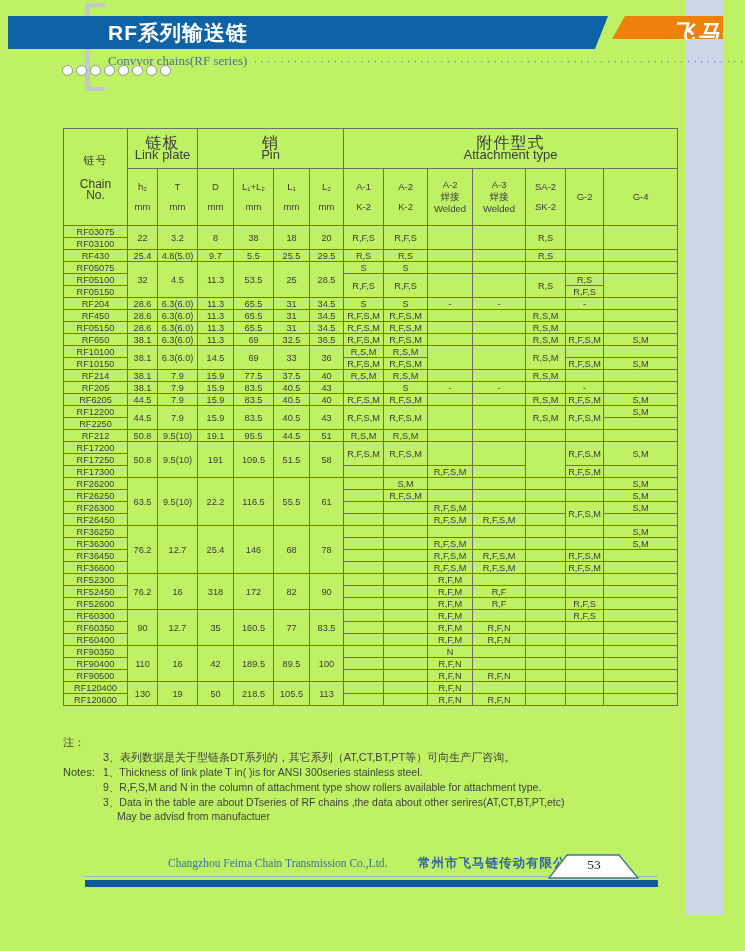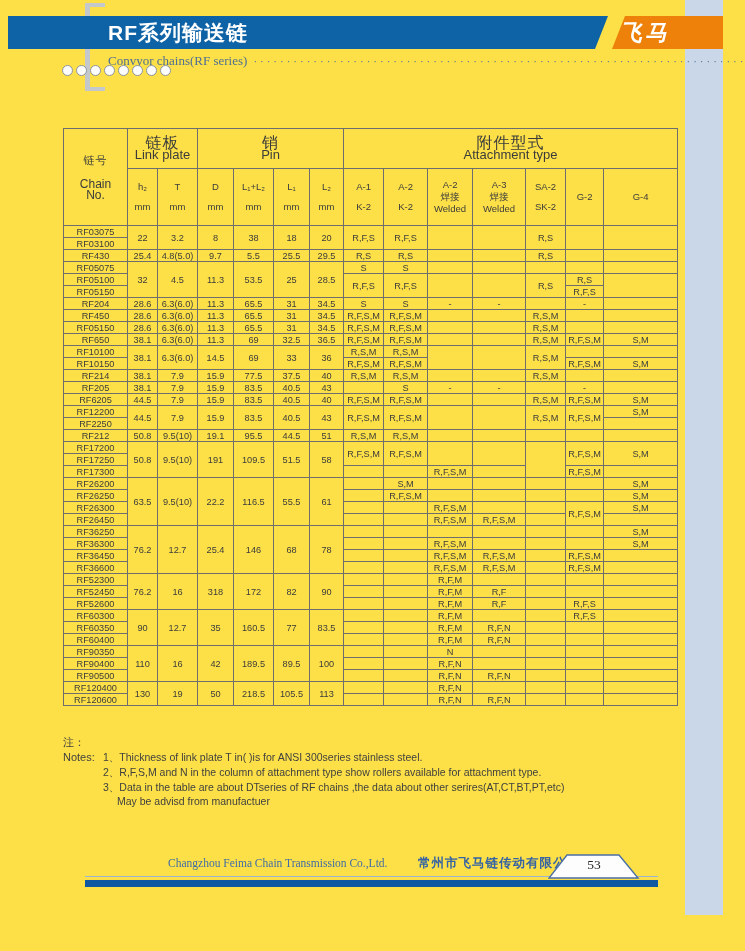--- a/index.html
+++ b/index.html
@@ -1,30 +1,30 @@
 <!DOCTYPE html>
 <html><head>
 <meta charset="utf-8">
 <style>
   * { margin:0; padding:0; box-sizing:border-box; }
   body { background:#e8e8e8; font-family:"Liberation Sans", sans-serif; }
-  .page { position:relative; width:745px; height:951px; background:#fde047; margin:0 auto; overflow:hidden; }
+  .page { position:relative; width:745px; height:951px; background:#bef264; margin:0 auto; overflow:hidden; }
 
   
   .side-strip { position:absolute; left:685px; top:0; width:38px; height:915px; background:#c9d7e8; }
 
   
   .bracket { position:absolute; left:85px; top:3px; width:20px; height:88px;
              border-left:5px solid #c3c8cd; border-top:4px solid #c3c8cd; border-bottom:4px solid #c3c8cd; z-index:1; }
   .banner { position:absolute; left:8px; top:16px; width:600px; height:33px; background:#0e63a6; z-index:2;
             clip-path:polygon(0 0,100% 0,calc(100% - 13px) 100%,0 100%); }
   .banner-title { position:absolute; left:100px; top:0; height:33px; line-height:33px;
                   color:#ffffff; font-size:21px; font-weight:bold; letter-spacing:1px; }
-  .logo-band { position:absolute; left:612px; top:16px; width:111px; height:33px; background:#ee8109; z-index:3;
-               clip-path:polygon(13px 0,100% 0,100% 100%,0 100%); text-align:left; }
+  .logo-band { position:absolute; left:612px; top:16px; width:111px; height:23px; background:#ee8109; z-index:3;
+               clip-path:polygon(13px 0,100% 0,100% 100%,0 100%); text-align:right; }
   .logo-text { display:inline-block; margin-left:8px; color:#ffffff; font-size:22px; font-weight:bold; font-style:italic;
                line-height:33px; letter-spacing:3px; font-family:"DejaVu Serif", serif; }
   .subtitle-row { position:absolute; left:108px; top:51px; width:520px; white-space:nowrap; z-index:2; }
   .subtitle { font-family:Liberation Serif, serif; font-size:13px; color:#4f6f94;text-align:right; }
   .dots { font-family:"Liberation Serif", serif; font-size:11px; color:#4f6f94; letter-spacing:3px; margin-left:6px; }
   .circles-row { position:absolute; left:62px; top:62px; height:13px; z-index:2; }
   .circle { display:inline-block; width:11px; height:11px; border:1.5px solid #8d949b; border-radius:50%;
             background:#fdfdfd; margin-right:3px; }
 
   
@@ -684,30 +684,31 @@
     </table>
   </div>
 
   <div class="notes">
     <div id="notes-cn">
         <div class="note-line">
           <div class="note-label">注：</div>
         </div>
         <div class="note-line">
           <div class="note-label"></div>
+          <div class="note-cn">3、表列数据是关于型链条DT系列的，其它系列（AT,CT,BT,PT等）可向生产厂咨询。</div>
         </div>
       </div>
     <div id="notes-en">
         <div class="note-line">
           <div class="note-label">Notes:</div>
           <div class="note-en">1、Thickness of link plate T in( )is for ANSI 300series stainless steel.</div>
         </div>
         <div class="note-line">
           <div class="note-label"></div>
-          <div class="note-en">2、R,F,S,M and N in the column of attachment type show rollers available for attachment type.</div>
+          <div class="note-en">9、R,F,S,M and N in the column of attachment type show rollers available for attachment type.</div>
         </div>
         <div class="note-line">
           <div class="note-label"></div>
           <div class="note-en">3、Data in the table are about DTseries of  RF chains ,the data about other serires(AT,CT,BT,PT,etc)</div>
         </div>
         <div class="note-line">
           <div class="note-label"></div>
           <div class="note-en note-cont">May be advisd from manufactuer</div>
         </div>
       </div>

